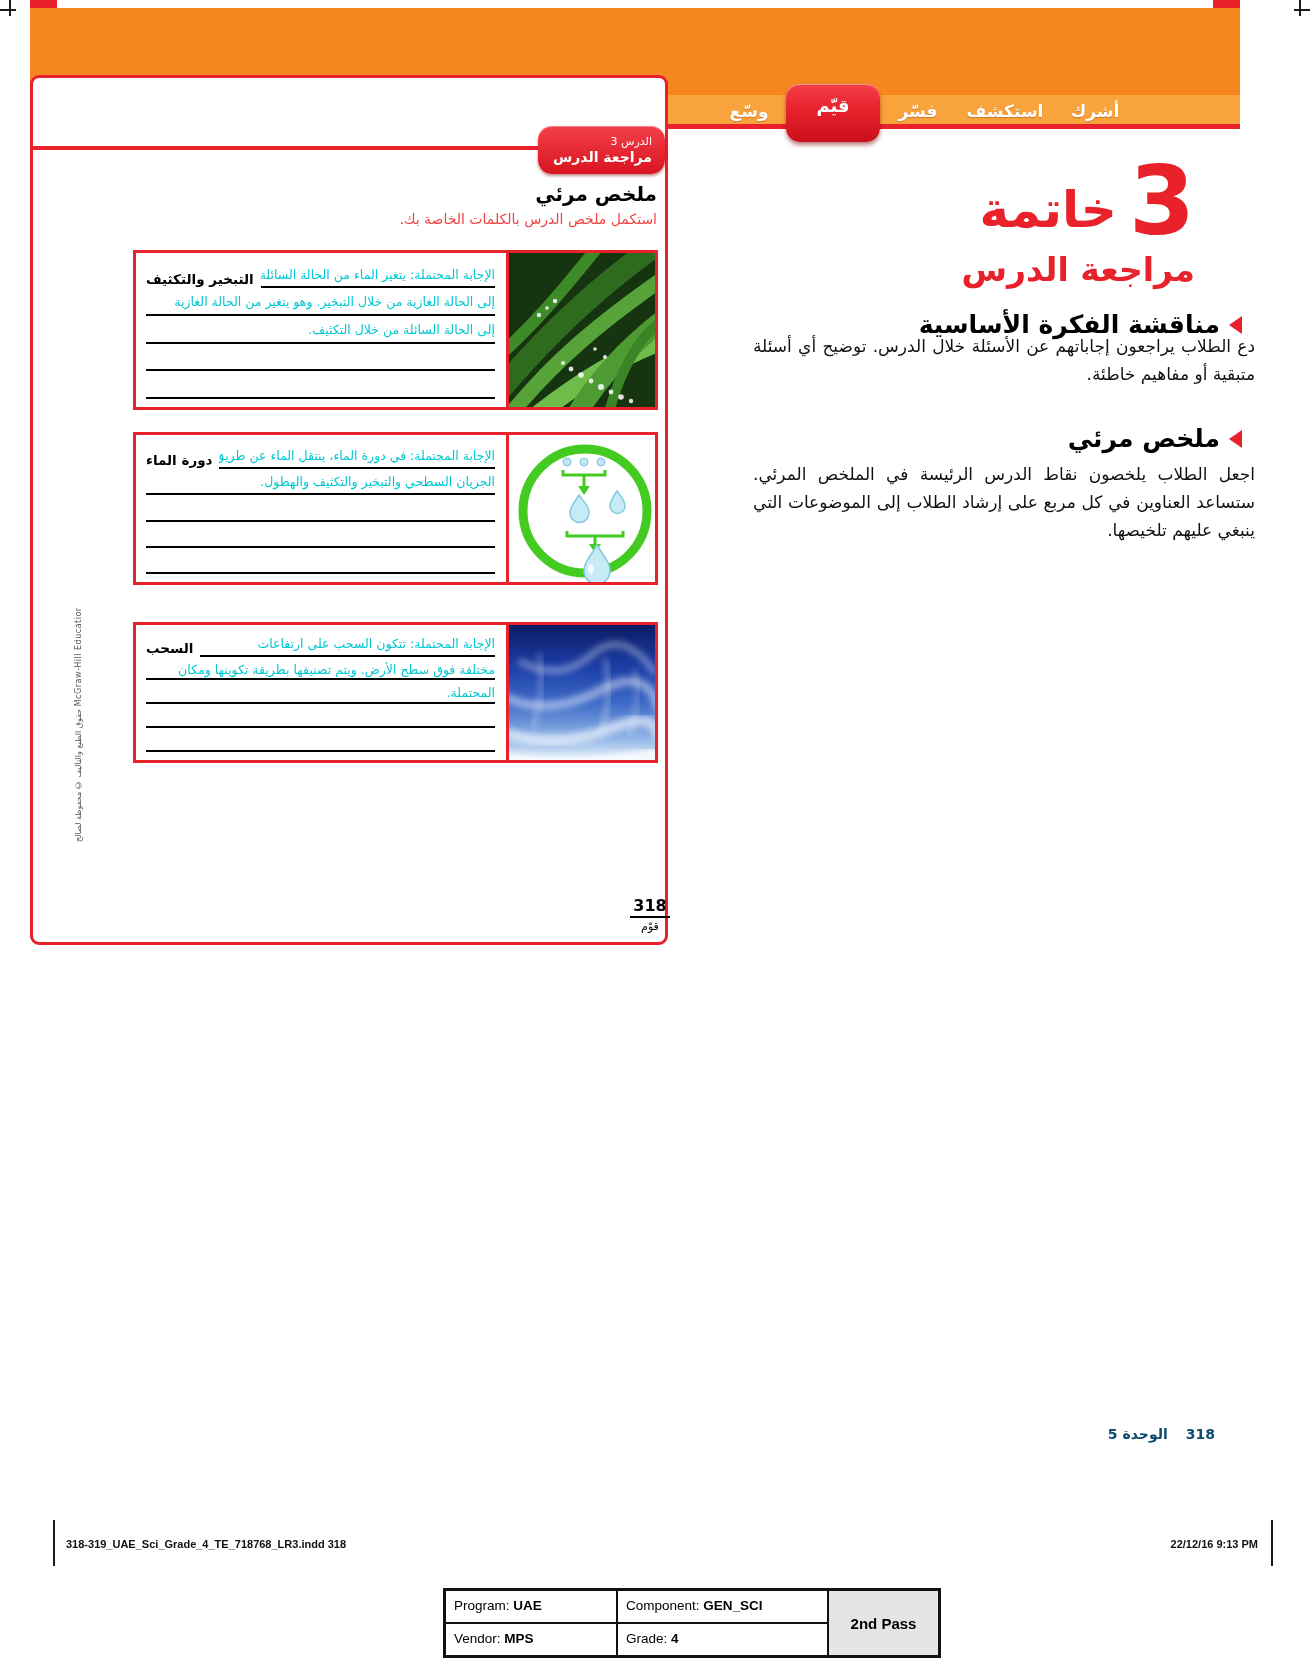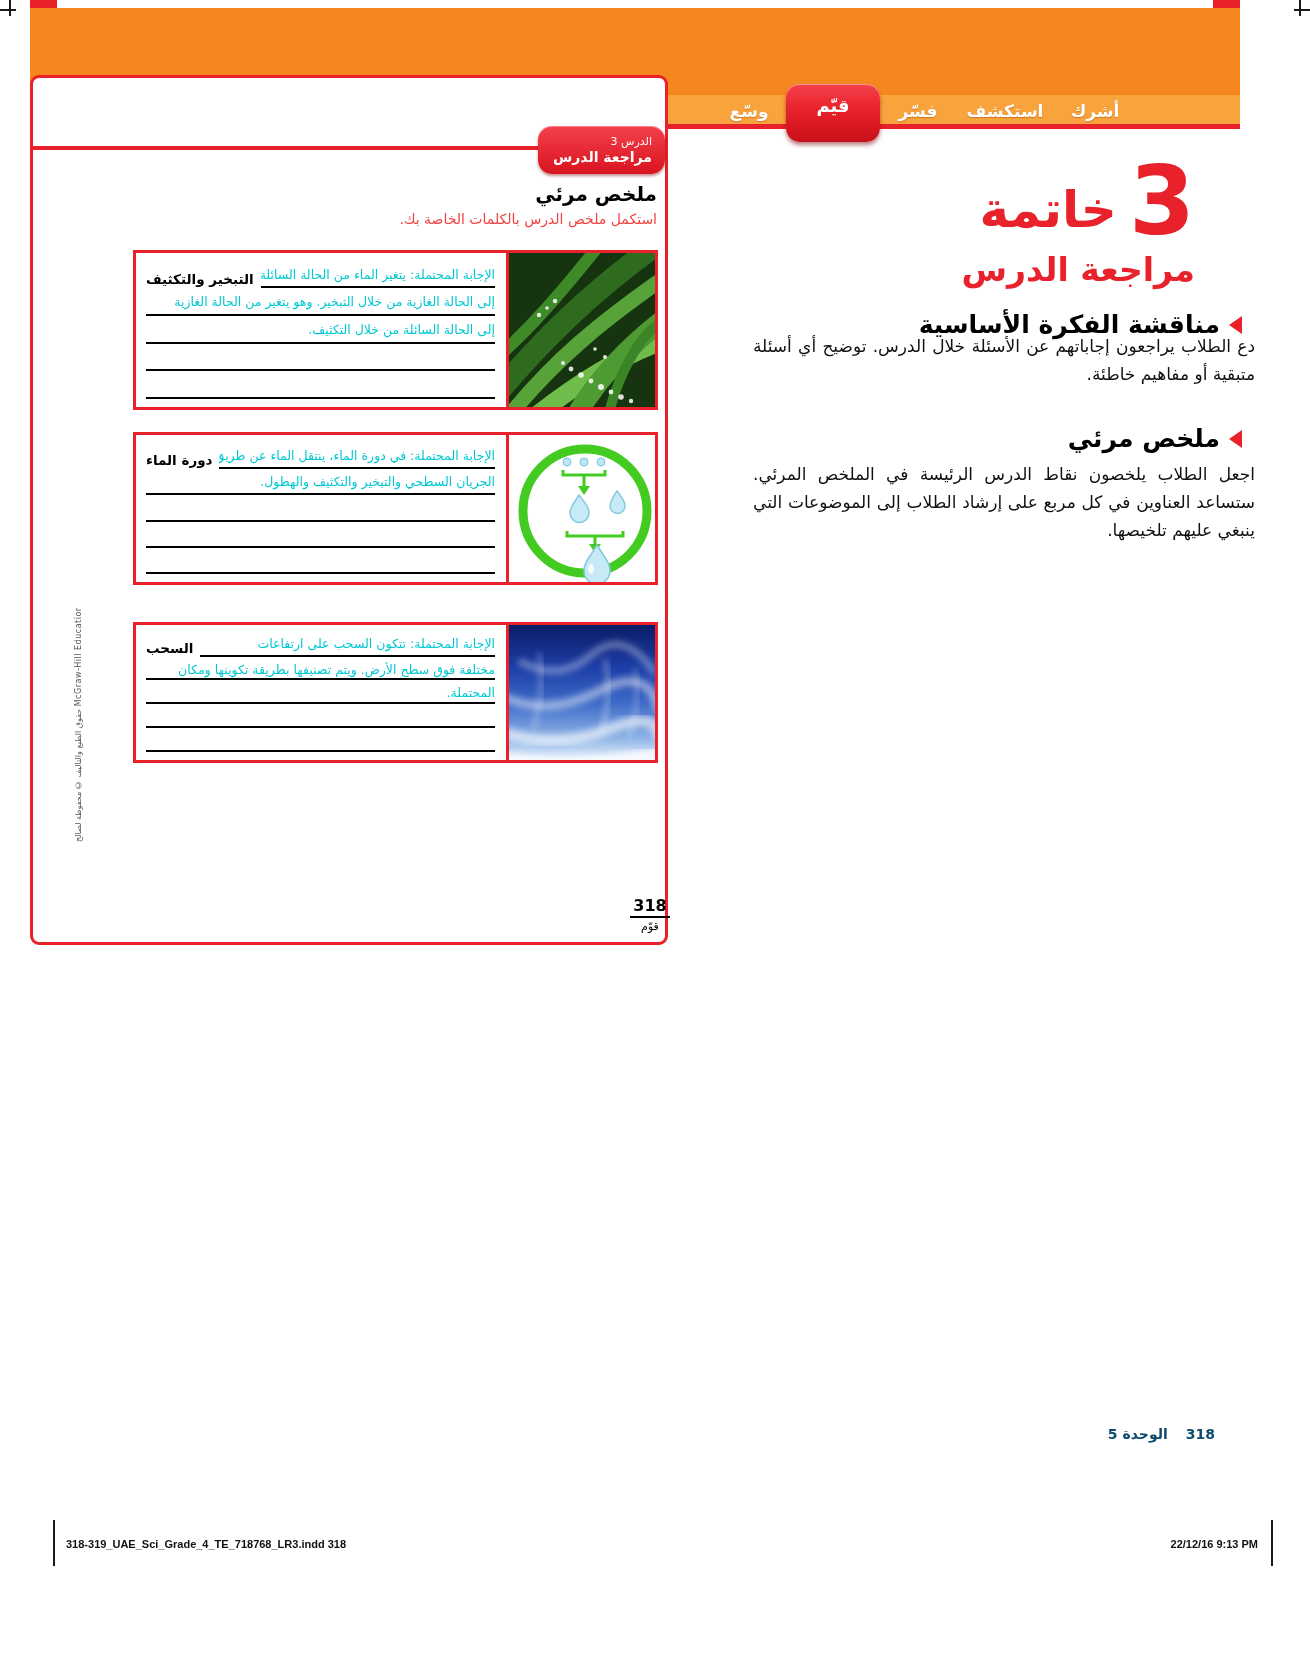--- a/index.html
+++ b/index.html
@@ -265,14 +265,33 @@
   <div class="footer-unit">
     <span style="direction:rtl;">الوحدة 5</span>
     <span>318</span>
   </div>
 
   <div class="mark" style="left:53px;top:1520px;width:2px;height:46px;"></div>
   <div class="mark" style="left:1271px;top:1520px;width:2px;height:46px;"></div>
   <div class="slug" style="left:66px;">318-319_UAE_Sci_Grade_4_TE_718768_LR3.indd   318</div>
   <div class="slug" style="right:52px;">22/12/16   9:13 PM</div>
 
+  <div class="ptable">
+    <div class="cell" style="grid-column:1;grid-row:1;">
+      <span>Program:</span>
+      <b>UAE</b>
+    </div>
+    <div class="cell" style="grid-column:2;grid-row:1;">
+      <span>Component:</span>
+      <b>GEN_SCI</b>
+    </div>
+    <div class="cell" style="grid-column:1;grid-row:2;">
+      <span>Vendor:</span>
+      <b>MPS</b>
+    </div>
+    <div class="cell" style="grid-column:2;grid-row:2;">
+      <span>Grade:</span>
+      <b>4</b>
+    </div>
+    <div class="pass">2nd Pass</div>
+  </div>
 
 </div>
 
 </body></html>

